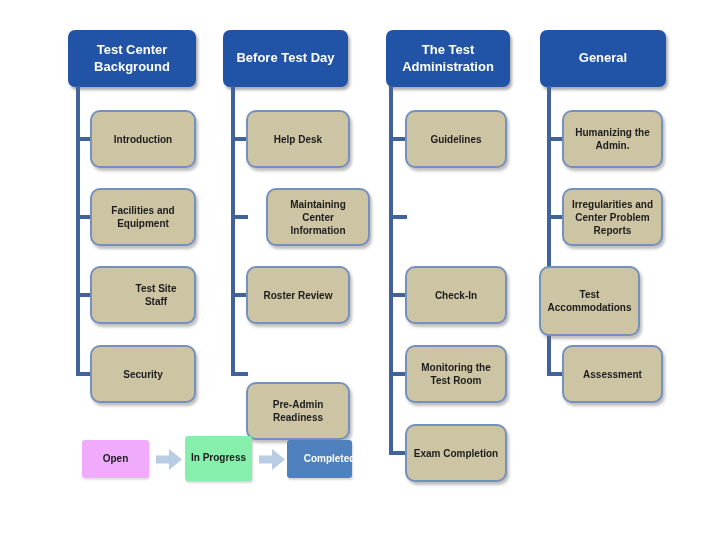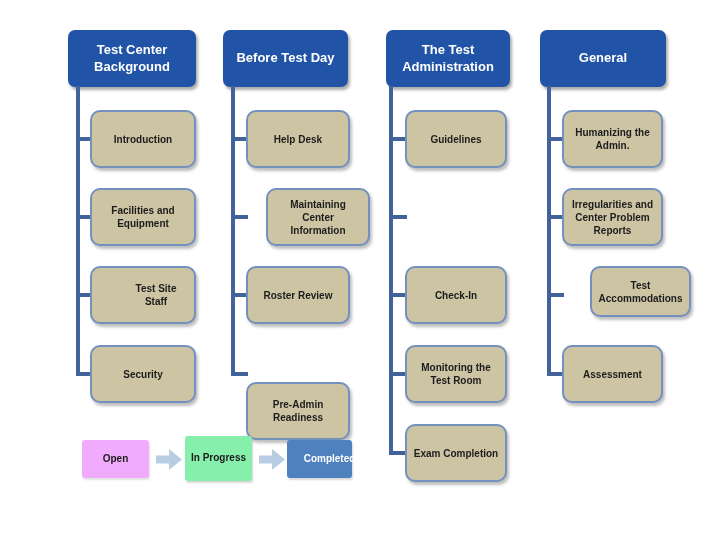--- a/index.html
+++ b/index.html
@@ -75,21 +75,21 @@
   <div class="item" style="left:246px;top:266px;width:104px;height:58px;">Roster Review</div>
   <div class="item" style="left:246px;top:345px;width:104px;height:58px;margin-top:37px;">Pre-Admin Readiness</div>
 
   <div class="item" style="left:405px;top:110px;width:102px;height:58px;">Guidelines</div>
   <div class="item" style="left:405px;top:266px;width:102px;height:58px;">Check-In</div>
   <div class="item" style="left:405px;top:424px;width:102px;height:58px;">Exam Completion</div>
   <div class="item" style="left:405px;top:345px;width:102px;height:58px;">Monitoring the Test Room</div>
 
   <div class="item" style="left:562px;top:110px;width:101px;height:58px;">Humanizing the Admin.</div>
   <div class="item" style="left:562px;top:188px;width:101px;height:58px;">Irregularities and Center Problem Reports</div>
-  <div class="item" style="left:590px;top:266px;width:101px;height:51px;">Test Accommodations</div>
+  <div class="item" style="left:539px;top:266px;width:101px;height:70px;">Test Accommodations</div>
   <div class="item" style="left:562px;top:345px;width:101px;height:58px;">Assessment</div>
 
   <div class="lg lg-open" style="left:82px;top:440px;width:67px;height:38px;">Open</div>
 
   <svg class="arrow" style="left:156px;top:449px;" width="26" height="21" viewBox="0 0 26 21">
     <polygon points="0,6.5 13,6.5 13,0 26,10.5 13,21 13,14.5 0,14.5" fill="#B8CCE4"></polygon>
   </svg>
 
   <div class="lg lg-prog" style="left:185px;top:436px;width:67px;height:45px;">In Progress</div>
 

